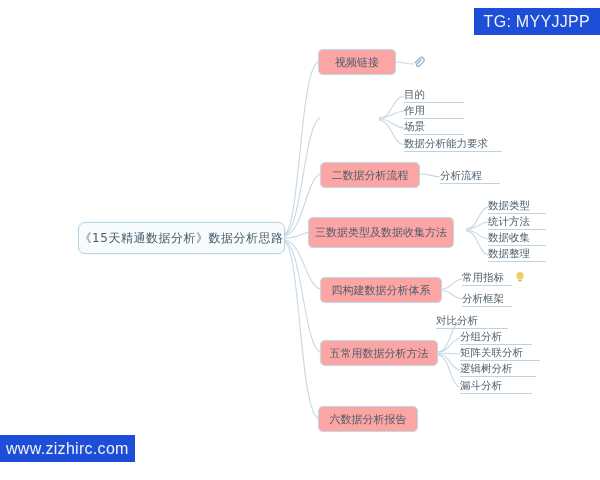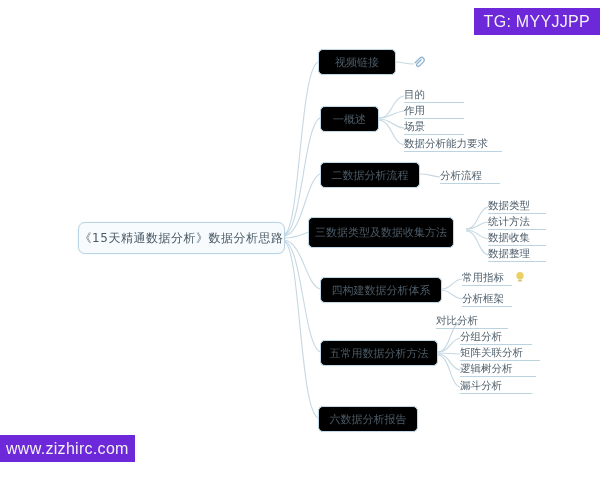--- a/index.html
+++ b/index.html
@@ -41,21 +41,21 @@
     color: #4a5a66;
     font-size: 12px;
     letter-spacing: 0.5px;
     padding: 8px 10px;
     box-shadow: 0 0 2px rgba(160,190,210,0.30);
   }
 
   .branch-node {
     border: 1px solid #c2dae8;
     border-radius: 5px;
-    background: #000000;
+    background: #fca5a5;
     color: #4d5c68;
     font-size: 11px;
     padding: 12px 8px;
     box-shadow: 0 0 1px rgba(170,200,220,0.35);
   }
 
   .leaf-node {
     color: #4f5f6c;
     font-size: 10.5px;
     border-bottom: 1px solid #bcd3e0;
@@ -67,21 +67,21 @@
   .node-icon {
     position: absolute;
     width: 14px;
     height: 14px;
     display: block;
   }
 
   
   .watermark {
     position: absolute;
-    background: #6d28d9;
+    background: #1d4ed8;
     color: #f2f2f2;
     font-family: "Liberation Sans", sans-serif;
     display: flex;
     align-items: center;
     justify-content: center;
     letter-spacing: 0.3px;
   }
   #watermark-top {
     right: 0;
     top: 8px;
@@ -142,23 +142,20 @@
     <span>《15天精通数据分析》数据分析思路</span>
   </div>
 
   <div class="node branch-node" style="left:318px; top:49px; width:78px; height:25px;">
     <span>视频链接</span>
   </div>
   <svg class="node-icon" style="left:412px; top:56px;" viewBox="0 0 16 16" xmlns="http://www.w3.org/2000/svg">
     <path d="M10.5 4.2 L5.6 9.1 a1.8 1.8 0 0 0 2.5 2.5 l5.2-5.2 a3 3 0 0 0-4.2-4.2 L3.6 7.7" fill="none" stroke="#8fb4d4" stroke-width="1.5" stroke-linecap="round"></path>
   </svg>
 
-  <div class="node branch-node" style="left:320px; top:106px; width:59px; height:25px;">
-    <span>一概述</span>
-  </div>
   <div class="node leaf-node" style="left:404px; top:88px; width:60px; height:15px;">
     <span>目的</span>
   </div>
   <div class="node leaf-node" style="left:404px; top:104px; width:60px; height:15px;">
     <span>作用</span>
   </div>
   <div class="node leaf-node" style="left:404px; top:120px; width:60px; height:15px;">
     <span>场景</span>
   </div>
   <div class="node branch-node" style="left:320px; top:162px; width:100px; height:25px;">

